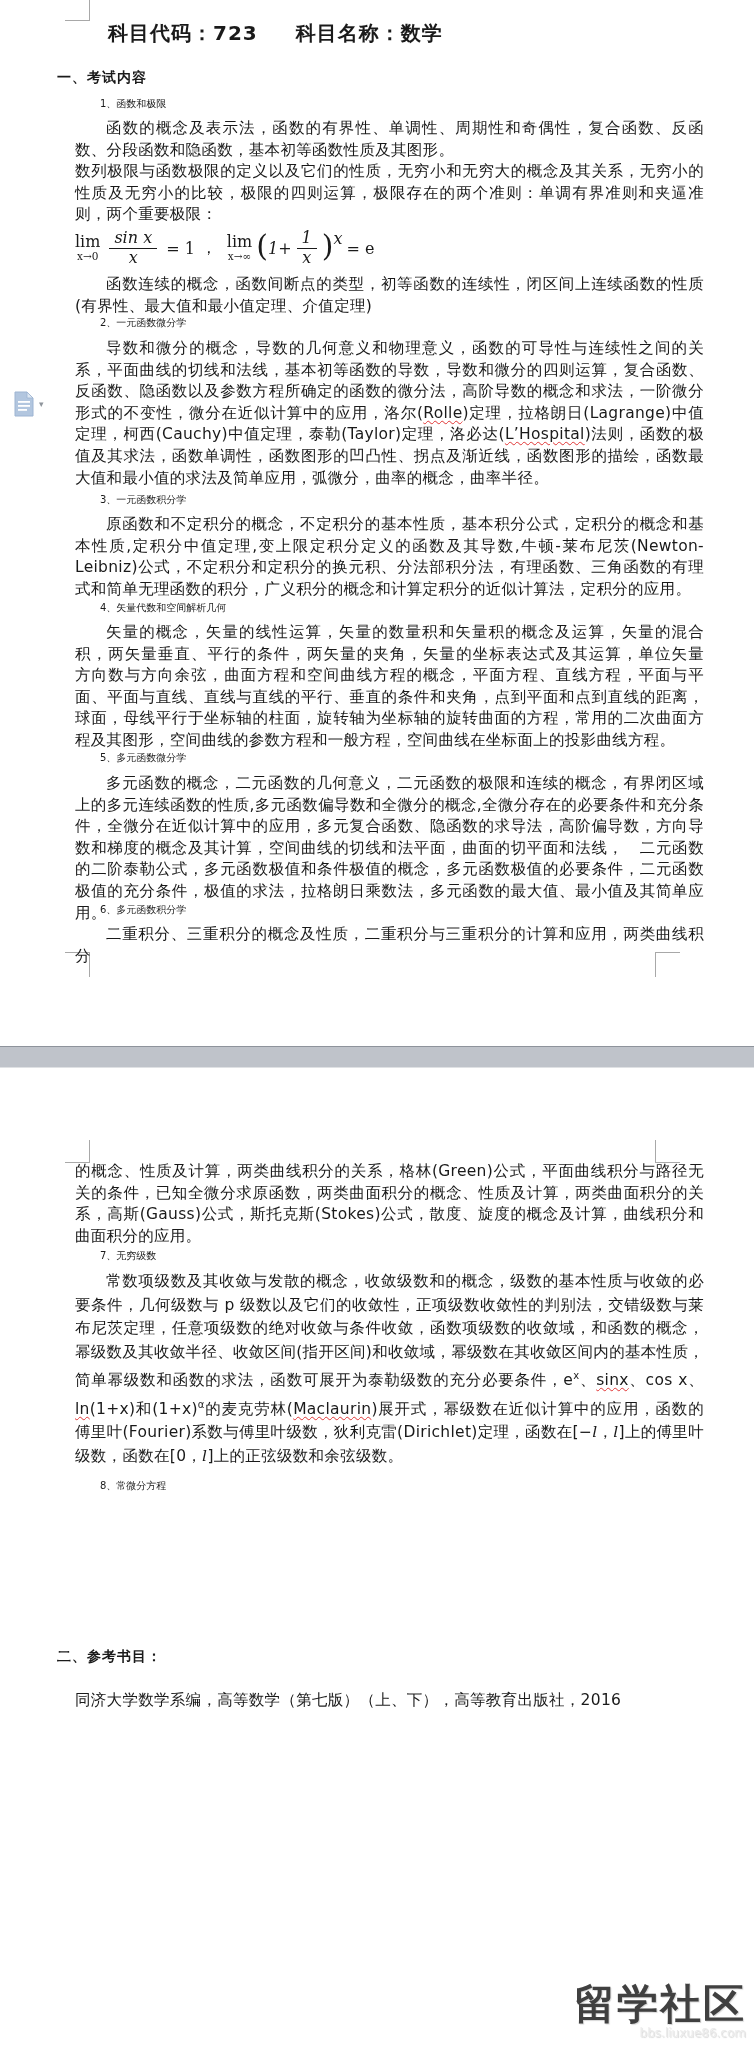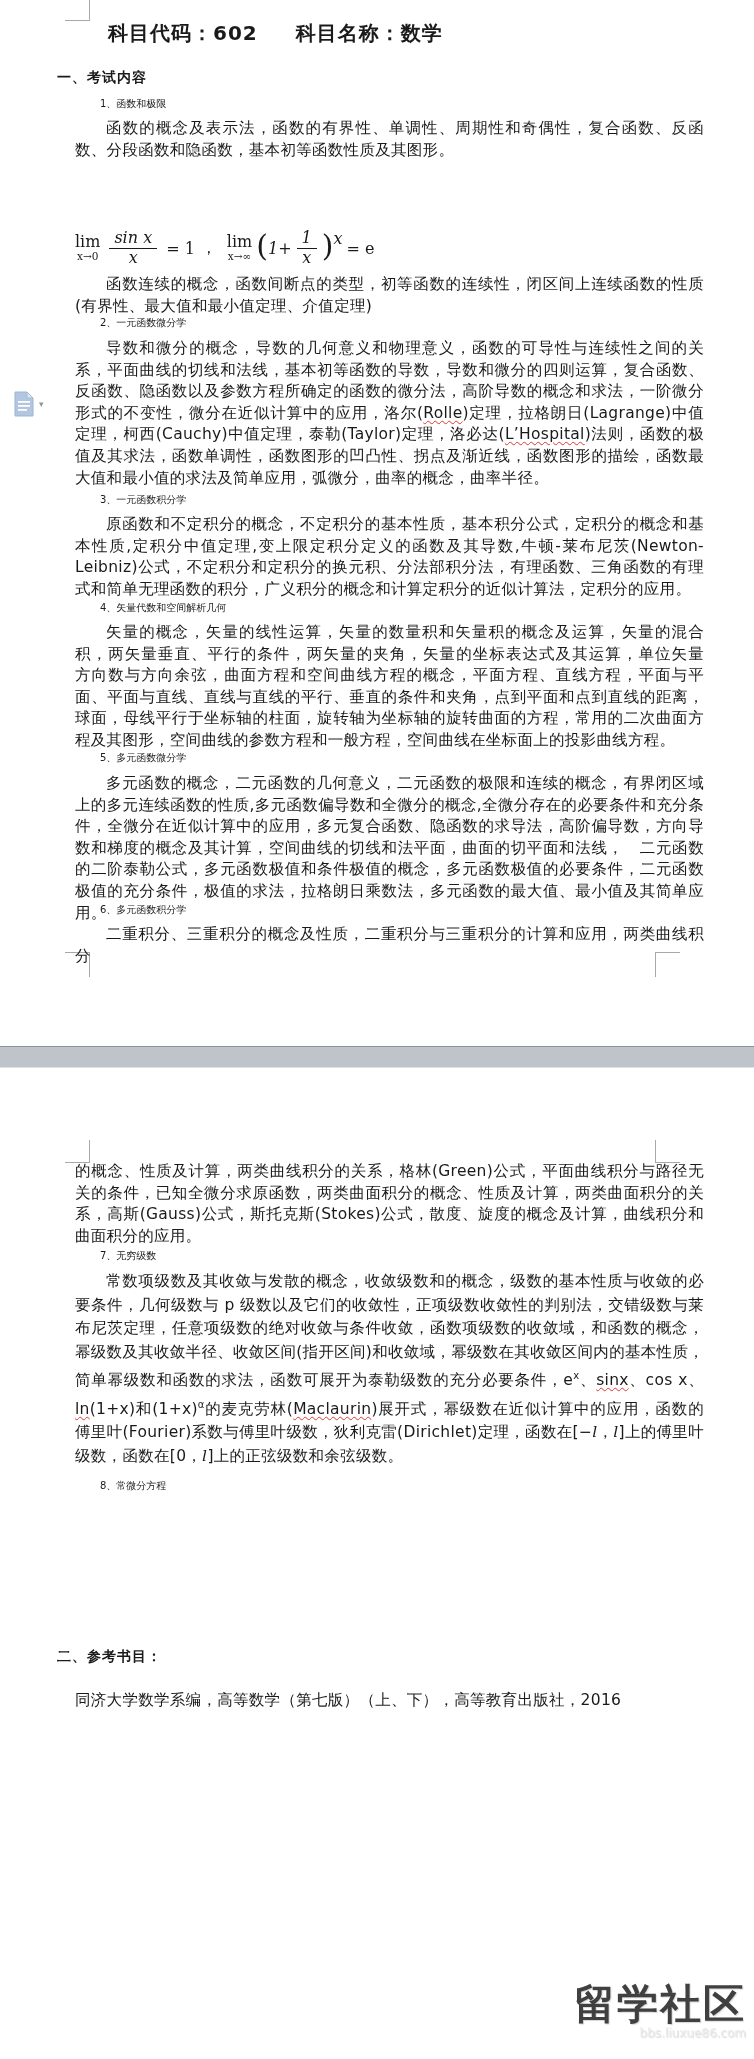--- a/index.html
+++ b/index.html
@@ -52,27 +52,28 @@
 </head>
 <body>
 
 <div class="canvas">
 
   <div class="mark mk-tl"></div>
   <div class="mark mk-bl"></div>
   <div class="mark mk-br"></div>
 
   <div class="doc-title">
-    <span>科目代码：602</span><span class="gap"></span><span>科目名称：数学</span>
+    <span>科目代码：723</span><span class="gap"></span><span>科目名称：数学</span>
   </div>
 
   <p class="h1" style="top:69px">一、考试内容</p>
 
   <p class="sub" style="top:97px">1、函数和极限</p>
   <p class="para indent" style="top:118px">函数的概念及表示法，函数的有界性、单调性、周期性和奇偶性，复合函数、反函数、分段函数和隐函数，基本初等函数性质及其图形。</p>
+  <p class="para" style="top:161px">数列极限与函数极限的定义以及它们的性质，无穷小和无穷大的概念及其关系，无穷小的性质及无穷小的比较，极限的四则运算，极限存在的两个准则：单调有界准则和夹逼准则，两个重要极限：</p>
 
   <div class="formula">
     <span class="lim">
         <span>lim</span>
         <span class="limsub">x→0</span>
       </span>
     <span class="frac">
         <span class="num">sin x</span>
         <span class="den">x</span>
       </span>

